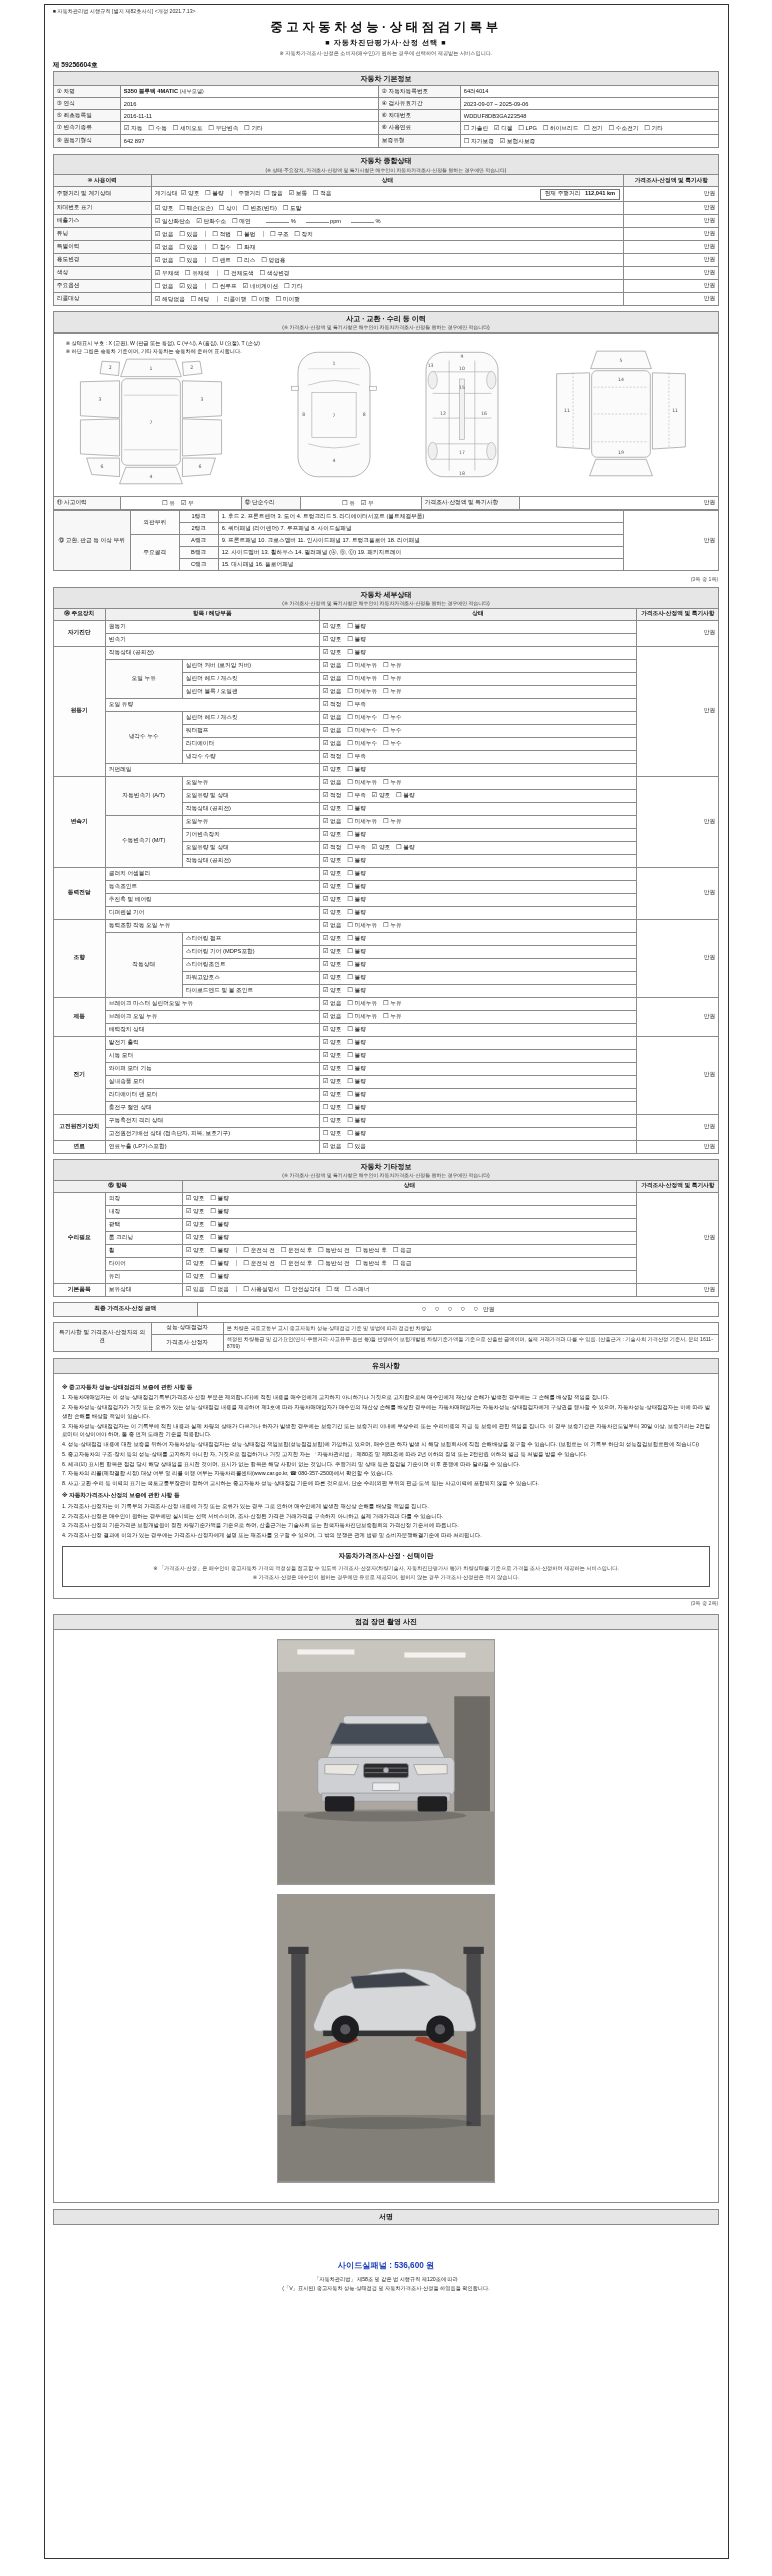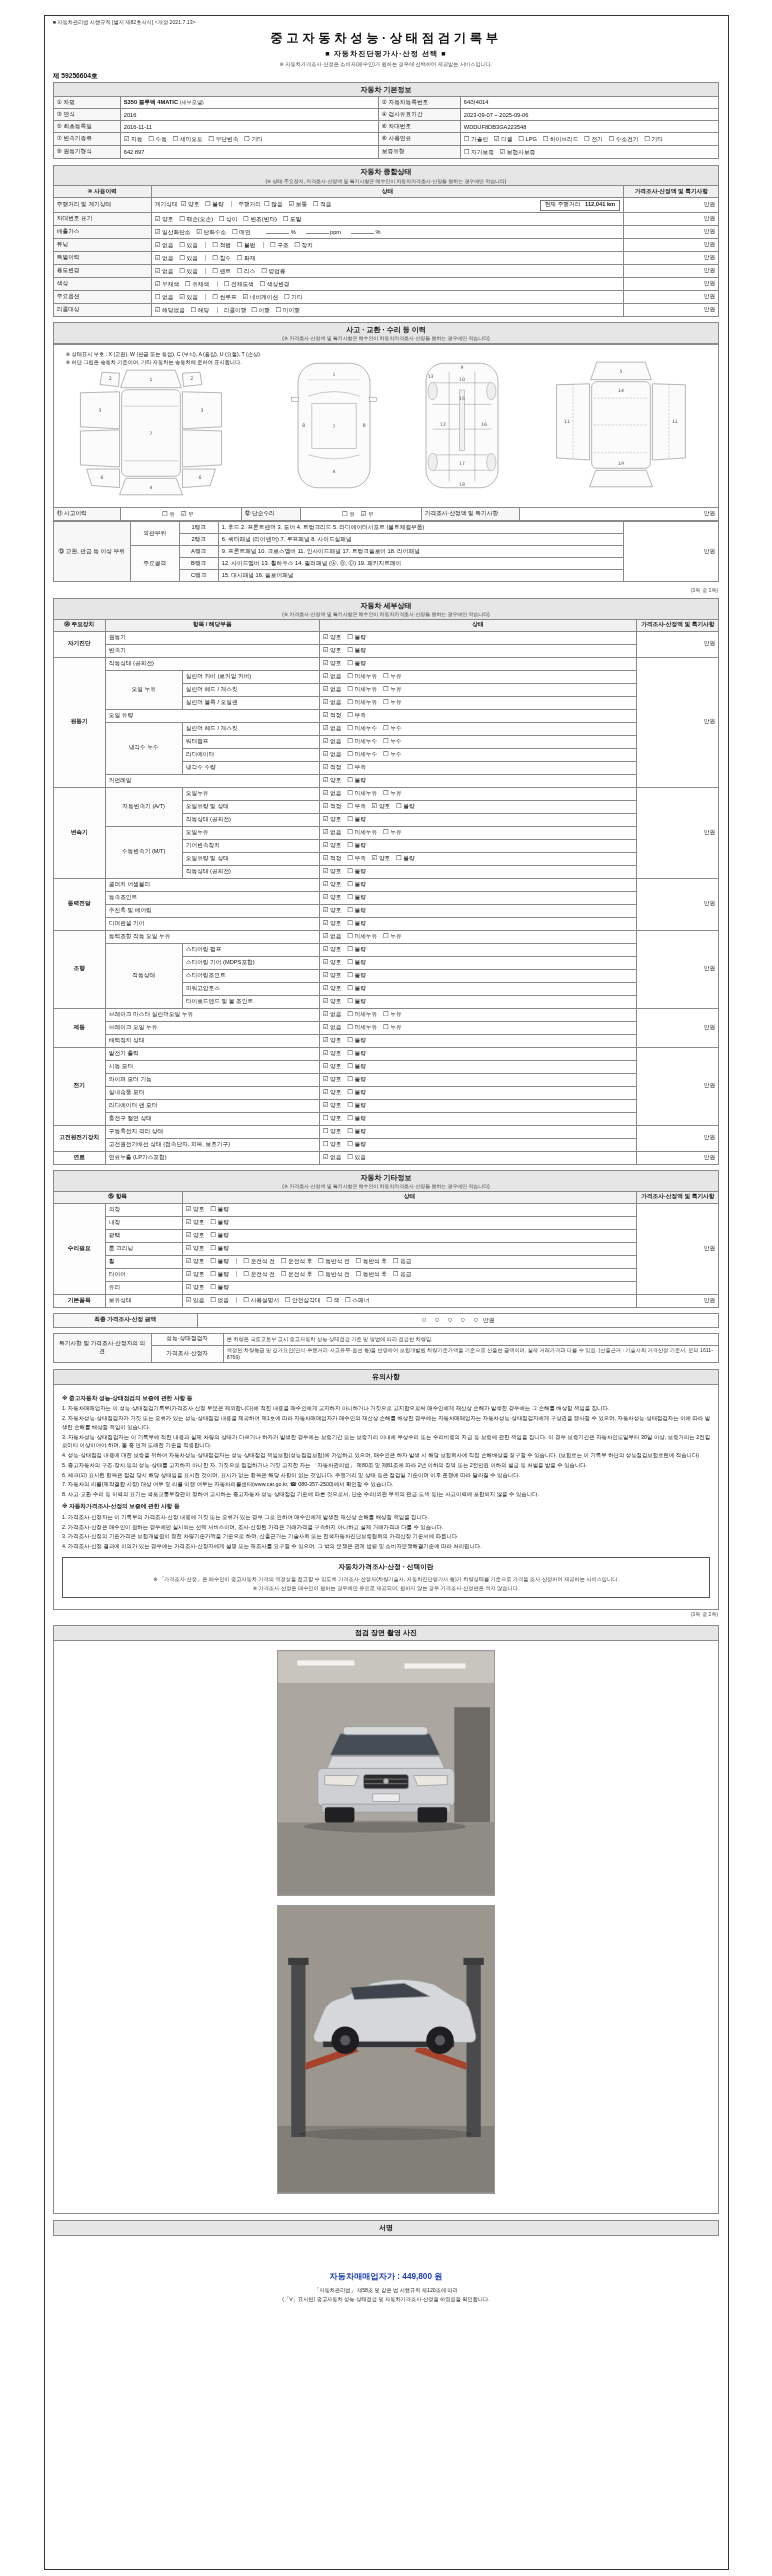--- a/index.html
+++ b/index.html
@@ -1,19 +1,19 @@
 <!DOCTYPE html>
 <html lang="ko" style="font-size:8.2px"><head>
 <meta charset="utf-8">
 <title>중고자동차성능·상태점검기록부</title>
 <style>
   *{box-sizing:border-box}
   html,body{margin:0;padding:0;background: #fff;color:#111;
     font-family:"Liberation Sans","DejaVu Sans",sans-serif;}
-  .page{width:685px;min-height:2555px;margin:15px auto;border:0.8px solid #333;
+  .page{width:685px;min-height:2555px;margin:4px auto;border:0.8px solid #333;
     padding:3.1px 8.2px 9.3px;position:relative}
   .tiny{font-size:5.2px;color:#333}
   .topline{display:flex;justify-content:space-between;margin-bottom:1px}
   .doc-title{text-align:center;font-size:12.4px;font-weight:bold;letter-spacing:3.6px;margin-top:4.1px}
   .doc-sub{text-align:center;font-size:7.2px;font-weight:bold;margin-top:2.1px;letter-spacing:1px}
   .doc-note{text-align:center;font-size:5.2px;color:#444;margin-top:1.5px}
   .doc-no{font-size:6.7px;font-weight:bold;margin:4.1px 0 1.5px}
   table.tbl{border-collapse:collapse;width:100%;font-size:5.7px;margin-bottom:5.2px}
   table.tbl th,table.tbl td{border:0.5px solid #8a8a8a;padding:1.5px 3.1px;vertical-align:middle}
   .band{background:#e6e6e6;text-align:center;padding:1.5px 2.1px}
@@ -791,22 +791,22 @@
         <circle cx="132" cy="262" r="10" fill="#5a5a5e"></circle>
       <circle cx="318" cy="262" r="27" fill="#1e1e20"></circle>
         <circle cx="318" cy="262" r="10" fill="#5a5a5e"></circle>
       <ellipse cx="212" cy="446" rx="170" ry="12" fill="#000" opacity="0.15"></ellipse>
     </svg>
   </div>
 
   <div class="band-solo">서명</div>
   <div class="sign-space"></div>
   <div class="insurance">
-    <span>자동차매매업자가 :</span>
-    <span>449,800 원</span>
+    <span>사이드실패널 :</span>
+    <span>536,600 원</span>
   </div>
   <div class="laws">
     <div>「자동차관리법」 제58조 및 같은 법 시행규칙 제120조에 따라</div>
     <div>(「Ⅴ」표시된) 중고자동차 성능·상태점검 및 자동차가격조사·산정을 하였음을 확인합니다.</div>
   </div>
 
 </div>
 
 
 </body></html>

